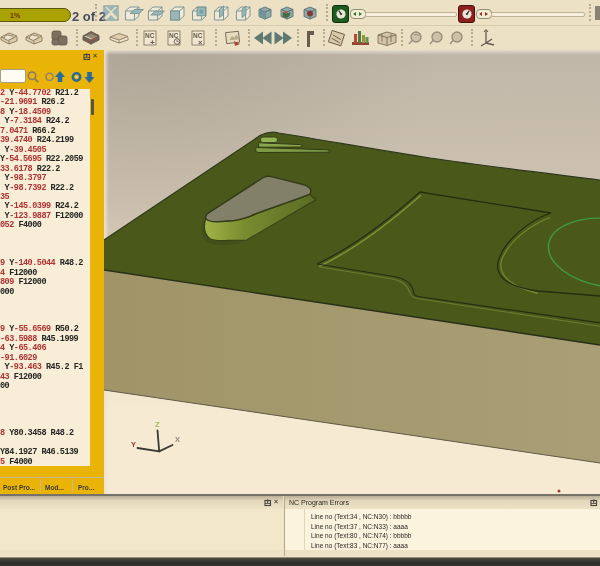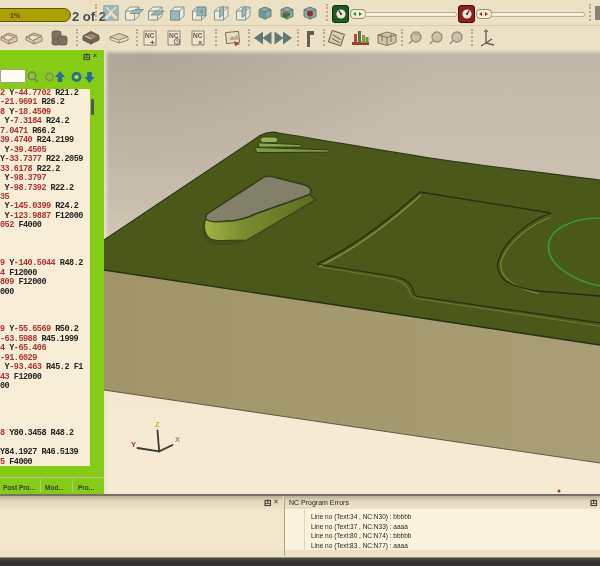--- a/index.html
+++ b/index.html
@@ -18,21 +18,21 @@
     border:1px solid #59570a;border-radius:7px;}
   #pill span{position:absolute;left:15px;top:3px;font-size:7px;font-weight:bold;color:#6b2f15;}
   #oftext{position:absolute;left:72px;top:9px;font-size:13px;font-weight:bold;color:#474c5c;}
   
   .gauge{position:absolute;top:5px;width:15px;height:16px;border-radius:3px;}
   .minipill{position:absolute;top:9px;width:14px;height:8px;border:1px solid #8d9271;
     border-radius:4px;background:#f3ecd6;font-size:0;}
   .minipill i{position:absolute;top:2px;width:0;height:0;border-top:2px solid transparent;border-bottom:2px solid transparent;}
   .track{position:absolute;top:11.5px;height:3.5px;border:1px solid #bfb396;border-radius:2px;background:#f7f0dd;}
   
-  #lpanel{left:0;top:50px;width:104px;height:444px;background:#84cc16;}
+  #lpanel{left:0;top:50px;width:104px;height:444px;background:#eab308;}
   #srch{left:0;top:19px;width:23.5px;height:12px;background:#fffdf2;border:1px solid #a59d87;border-radius:2px;}
   #gtext{left:0;top:39px;width:90px;height:377px;background:#f8eed7;
     font-family:"Liberation Mono",monospace;font-weight:bold;font-size:8.5px;letter-spacing:-0.5px;
     line-height:9.45px;white-space:pre;overflow:hidden;color:#262624;}
   #gtext .r{color:#ae3434;}
   #vthumb{left:91px;top:49px;width:2.5px;height:16px;background:#54544c;border-radius:1px;}
   #tabs{left:0;top:427px;width:104px;height:16px;border-top:1px solid #c6b998;
     font-size:6.5px;font-weight:bold;color:#3b3b35;}
   #tabs div{position:absolute;top:5.5px;}
   
@@ -233,21 +233,21 @@
       <circle cx="50.5" cy="9" r="1.1" fill="#f0e4c8"></circle>
       <path d="M63.5 15 L58.5 9 L61.2 9 L61.2 4 L65.8 4 L65.8 9 L68.5 9 Z" fill="#256b9b"></path>
     </svg>
     <div id="gtext" class="abs"><span class="r">2 </span>Y<span class="r">-44.7702</span> R21.2
 <span class="r">-21.9691</span> R26.2
 <span class="r">8 </span>Y<span class="r">-18.4509</span>
  Y<span class="r">-7.3184</span> R24.2
 <span class="r">7.0471</span> R66.2
 <span class="r">39.4740</span> R24.2199
  Y<span class="r">-39.4505</span>
-Y<span class="r">-33.7377</span> R22.2059
+Y<span class="r">-54.5695</span> R22.2059
 <span class="r">33.6178</span> R22.2
  Y<span class="r">-98.3797</span>
  Y<span class="r">-98.7392</span> R22.2
 <span class="r">35</span>
  Y<span class="r">-145.0399</span> R24.2
  Y<span class="r">-123.9887</span> F12000
 <span class="r">052</span> F4000
 
 
 

